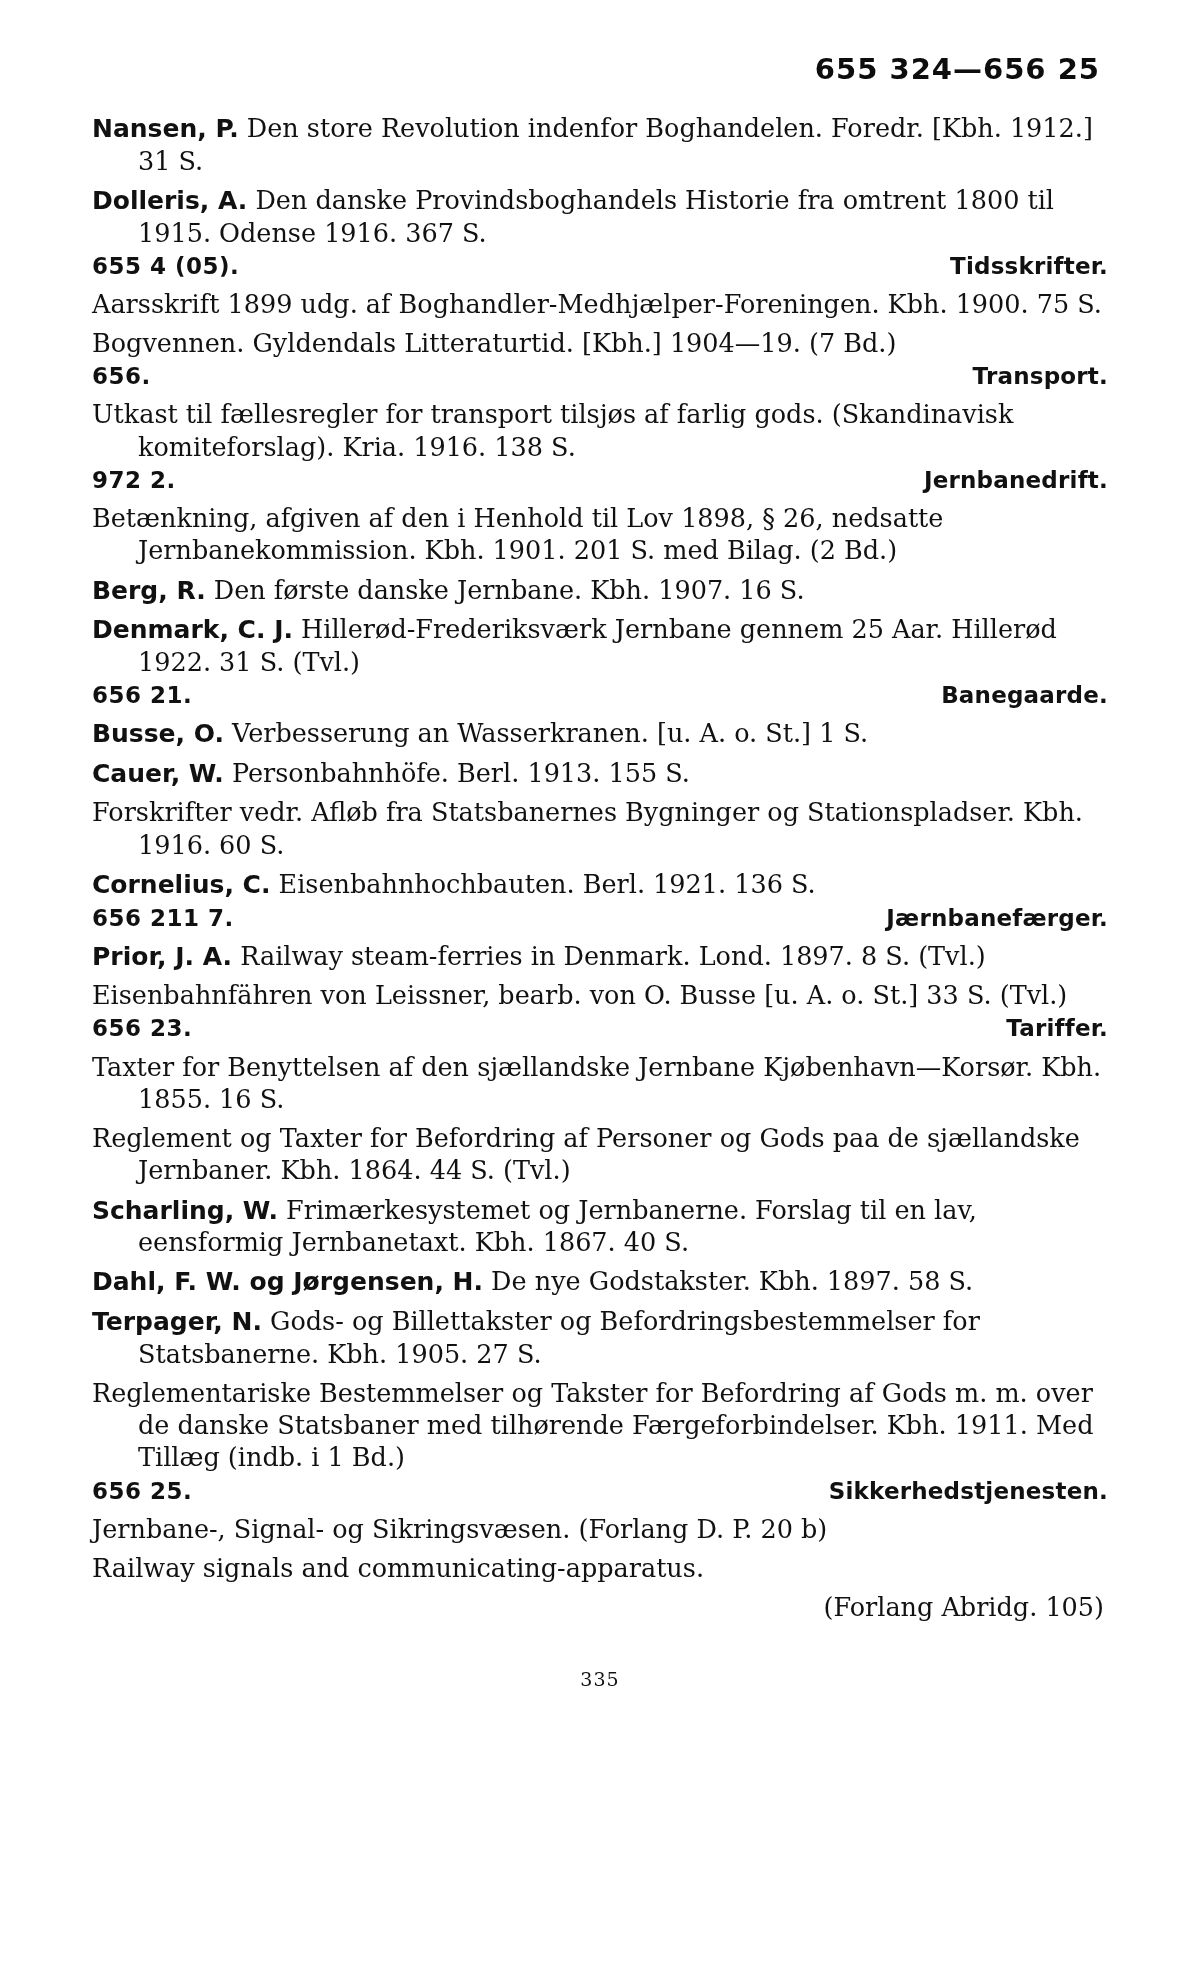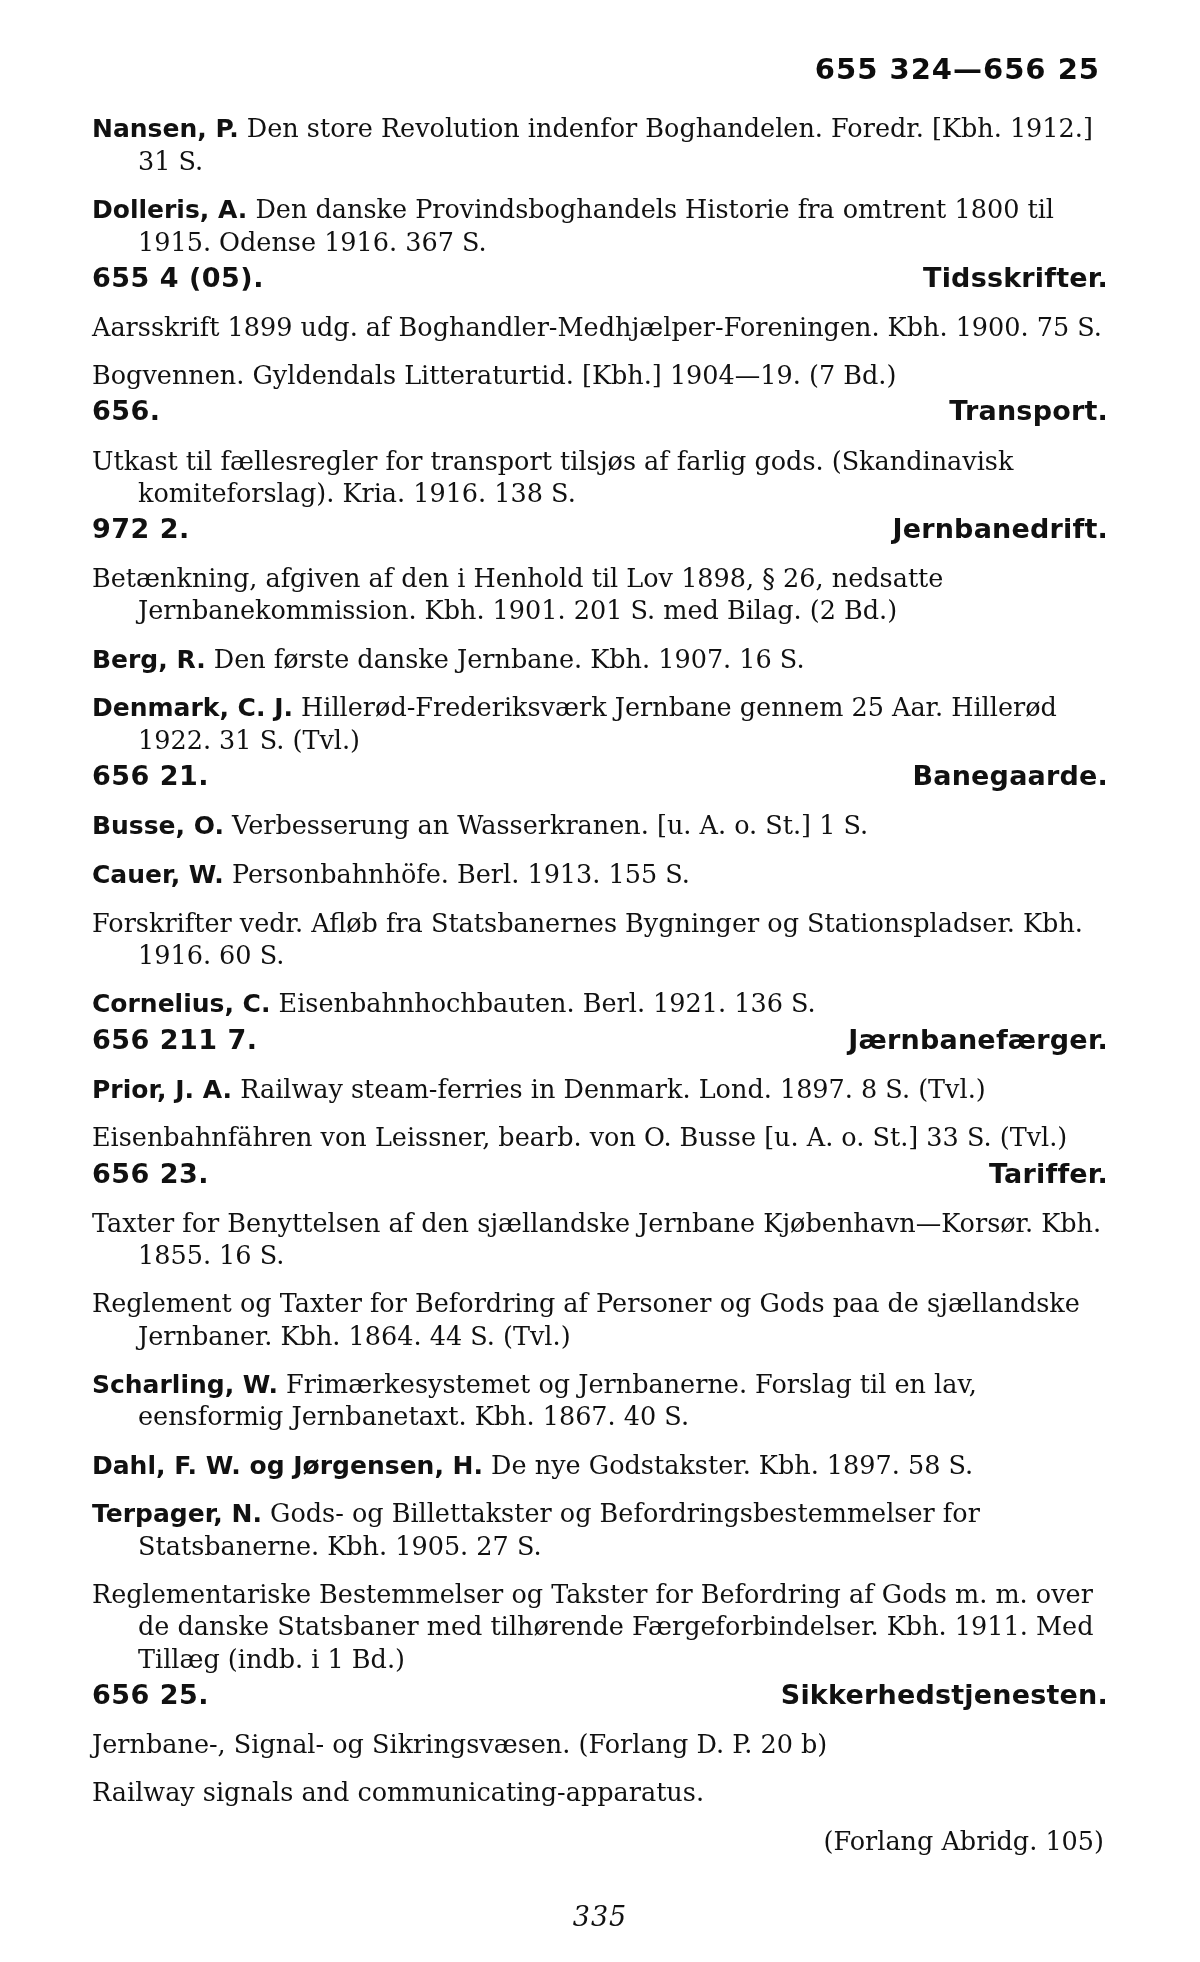--- a/index.html
+++ b/index.html
@@ -28,60 +28,59 @@
     font-size: 29px;
     letter-spacing: 1px;
     margin: 0 8px 26px 0;
     color: #0d0d0d;
   }
   .entries {
     font-size: 25.5px;
     line-height: 1.265;
   }
   .entry {
-    margin: 16px 0 1px 0;
+    margin: 7px 0 1px 0;
     padding: 0;
     text-indent: 0;
   }
   
   .entry.hang {
     padding-left: 46px;
     text-indent: -46px;
   }
   .author {
     font-family: "DejaVu Sans", sans-serif;
     font-weight: bold;
     font-size: 25px;
   }
   .classline {
     display: flex;
     justify-content: space-between;
     align-items: baseline;
     font-family: "DejaVu Sans", sans-serif;
     font-weight: bold;
-    font-size: 27px;
+    font-size: 23px;
     margin: 3px 0 1px 0;
   }
   .classline .cls {
     letter-spacing: 0.5px;
   }
   .classline .subject {
     letter-spacing: 0.2px;
   }
   .plain {
     font-family: "DejaVu Serif", serif;
     font-weight: normal;
   }
   .folio {
     text-align: center;
     font-family: "DejaVu Serif", serif;
-    font-size: 27px;
+    font-size: 19px;
     margin-top: 44px;
     letter-spacing: 1px;
-    font-style: italic;
   }
   .tail {
     text-align: right;
     padding-right: 4px;
   }
 </style>
 </head>
 <body>
 
 <div class="page">

